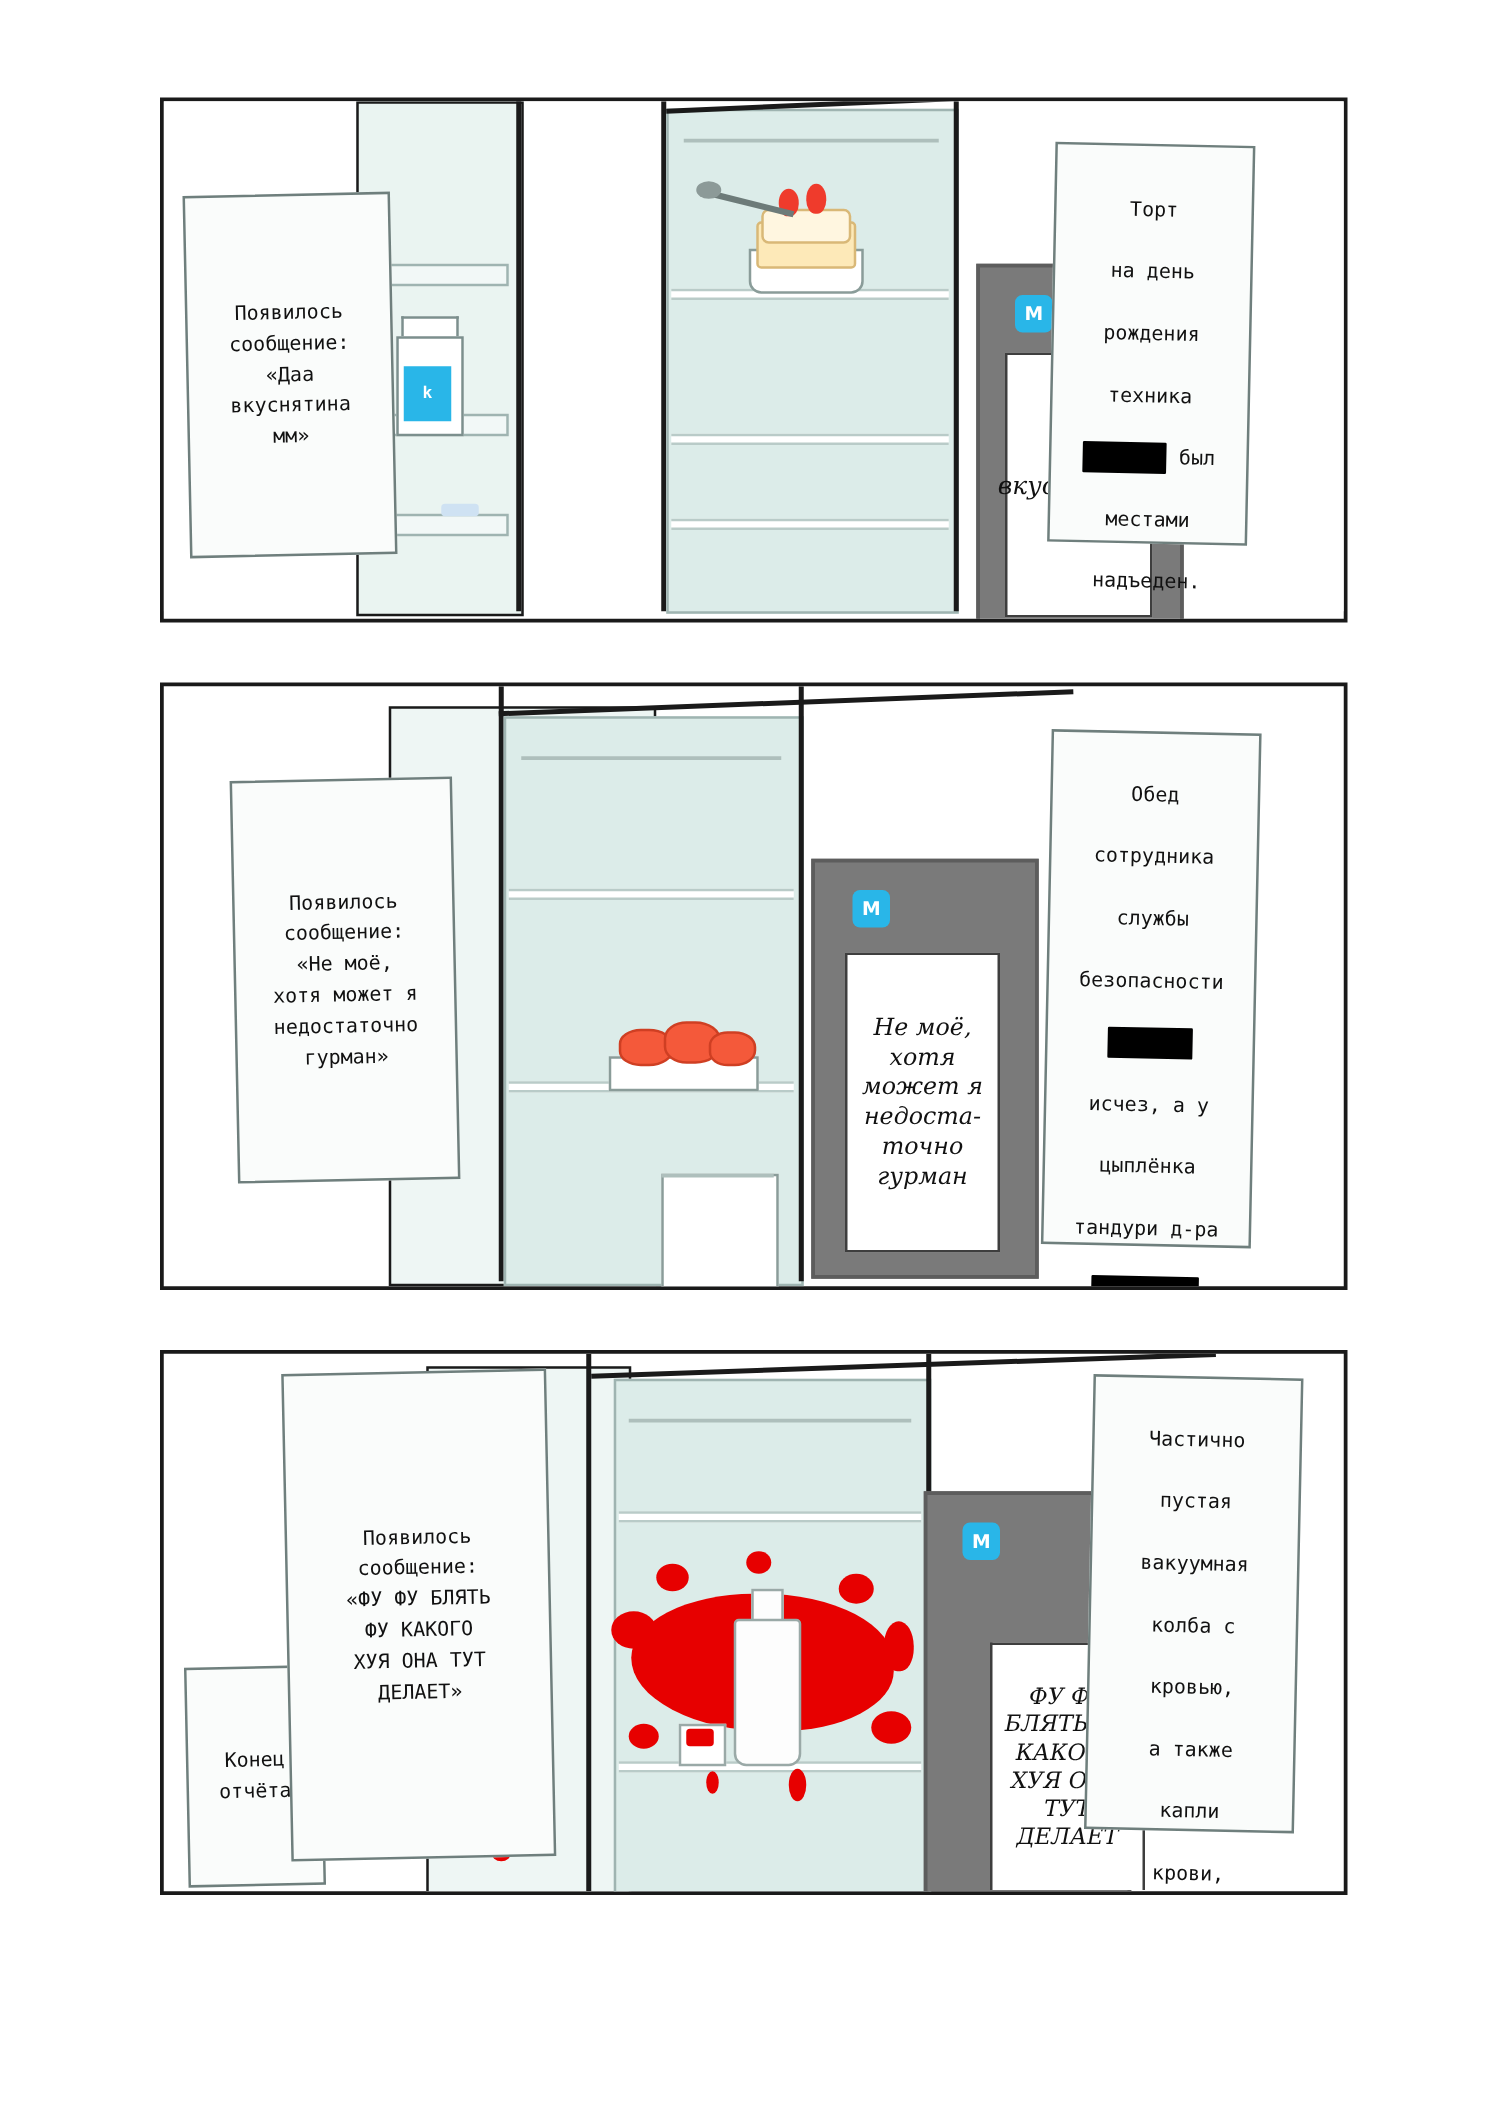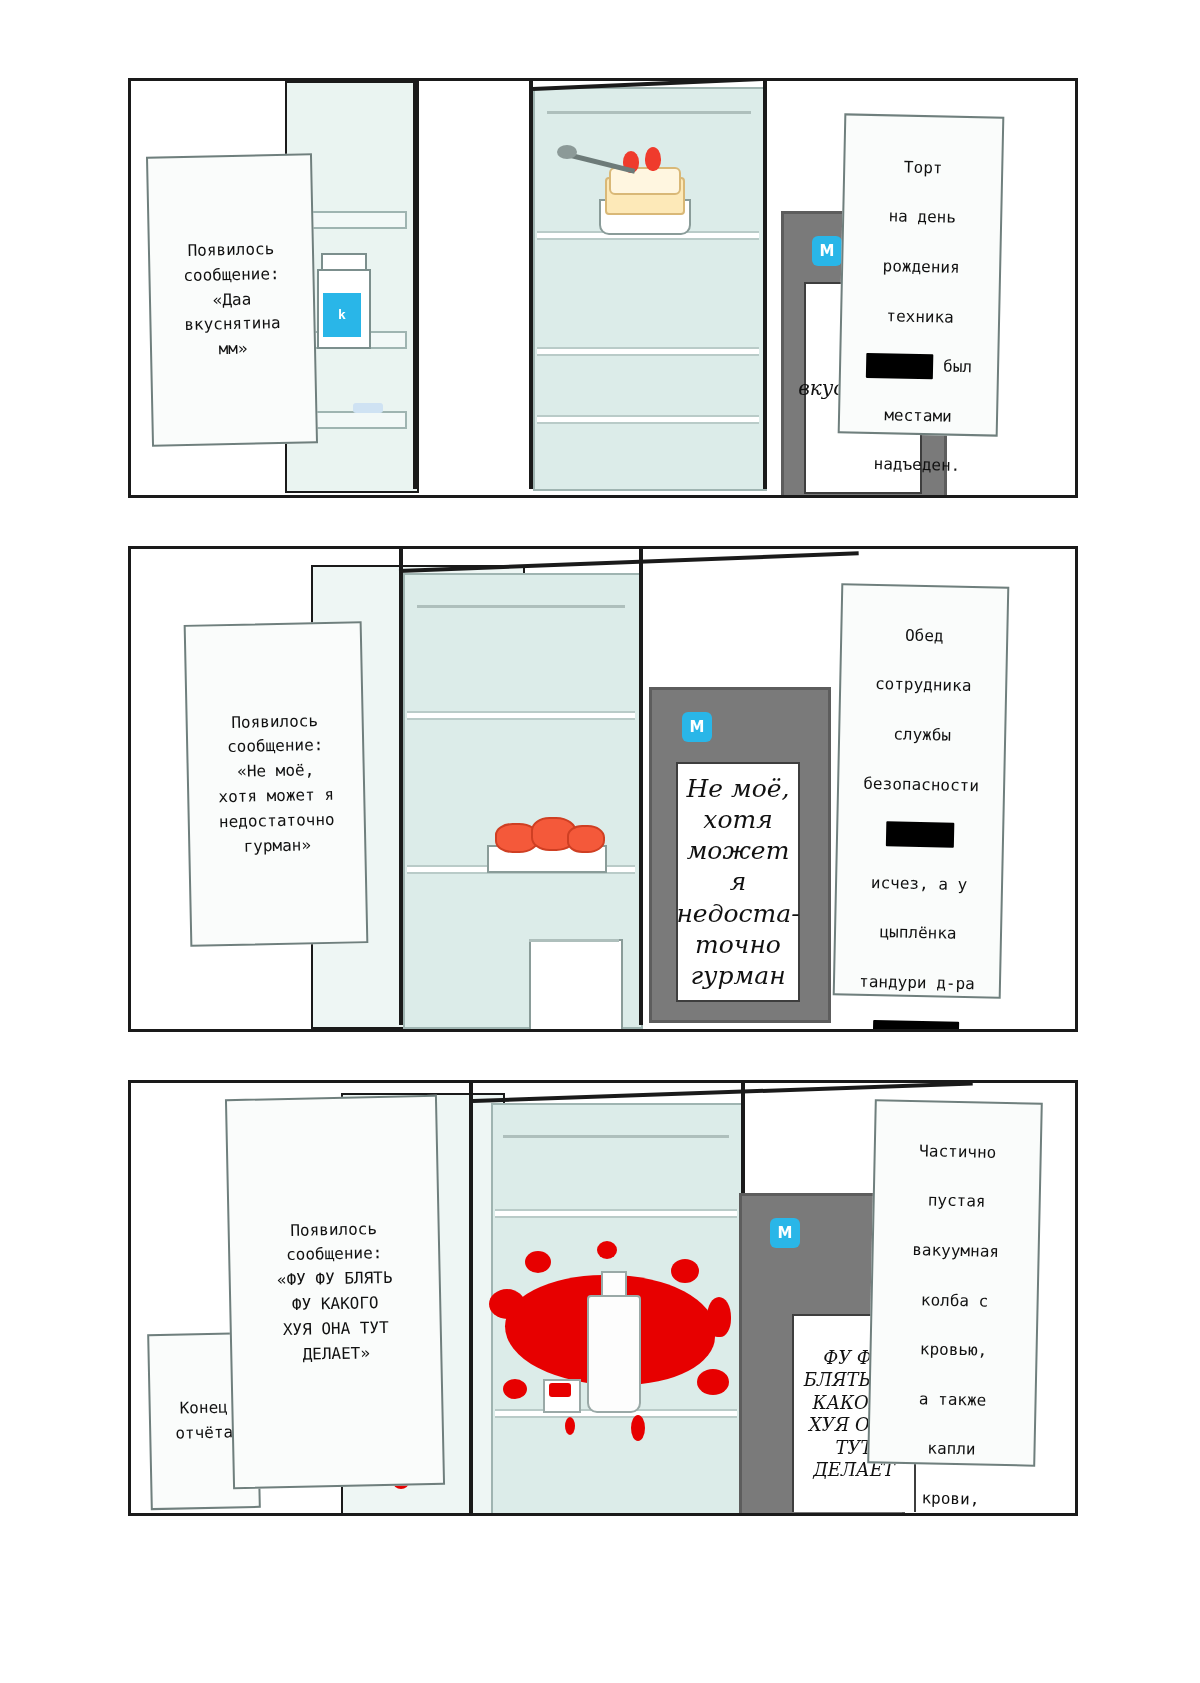--- a/index.html
+++ b/index.html
@@ -327,21 +327,21 @@
       <div class="meat" style="left:436px;top:276px;width:34px;height:24px;"></div>
 
       <div class="bag" style="left:398px;top:390px;width:90px;height:90px;"></div>
       <div class="soft-line" style="left:398px;top:390px;width:90px;height:3px;"></div>
 
       <div class="edge-line" style="left:508px;top:0px;width:4px;height:476px;"></div>
 
       <div class="device" style="left:518px;top:138px;width:176px;height:330px;">
         <div class="device-badge" style="left:30px;top:22px;">М</div>
         <div class="device-screen" style="left:24px;top:72px;width:124px;height:240px;">
-          <div class="screen-text" style="font-size:25px;text-align:center;">Не моё,
+          <div class="screen-text" style="font-size:19px;text-align:center;">Не моё,
 хотя
 может я
 недоста-
 точно
 гурман</div>
         </div>
       </div>
 
       <div class="caption skew-left" style="left:56px;top:74px;width:178px;height:322px;font-size:16px;">Появилось
 сообщение:

